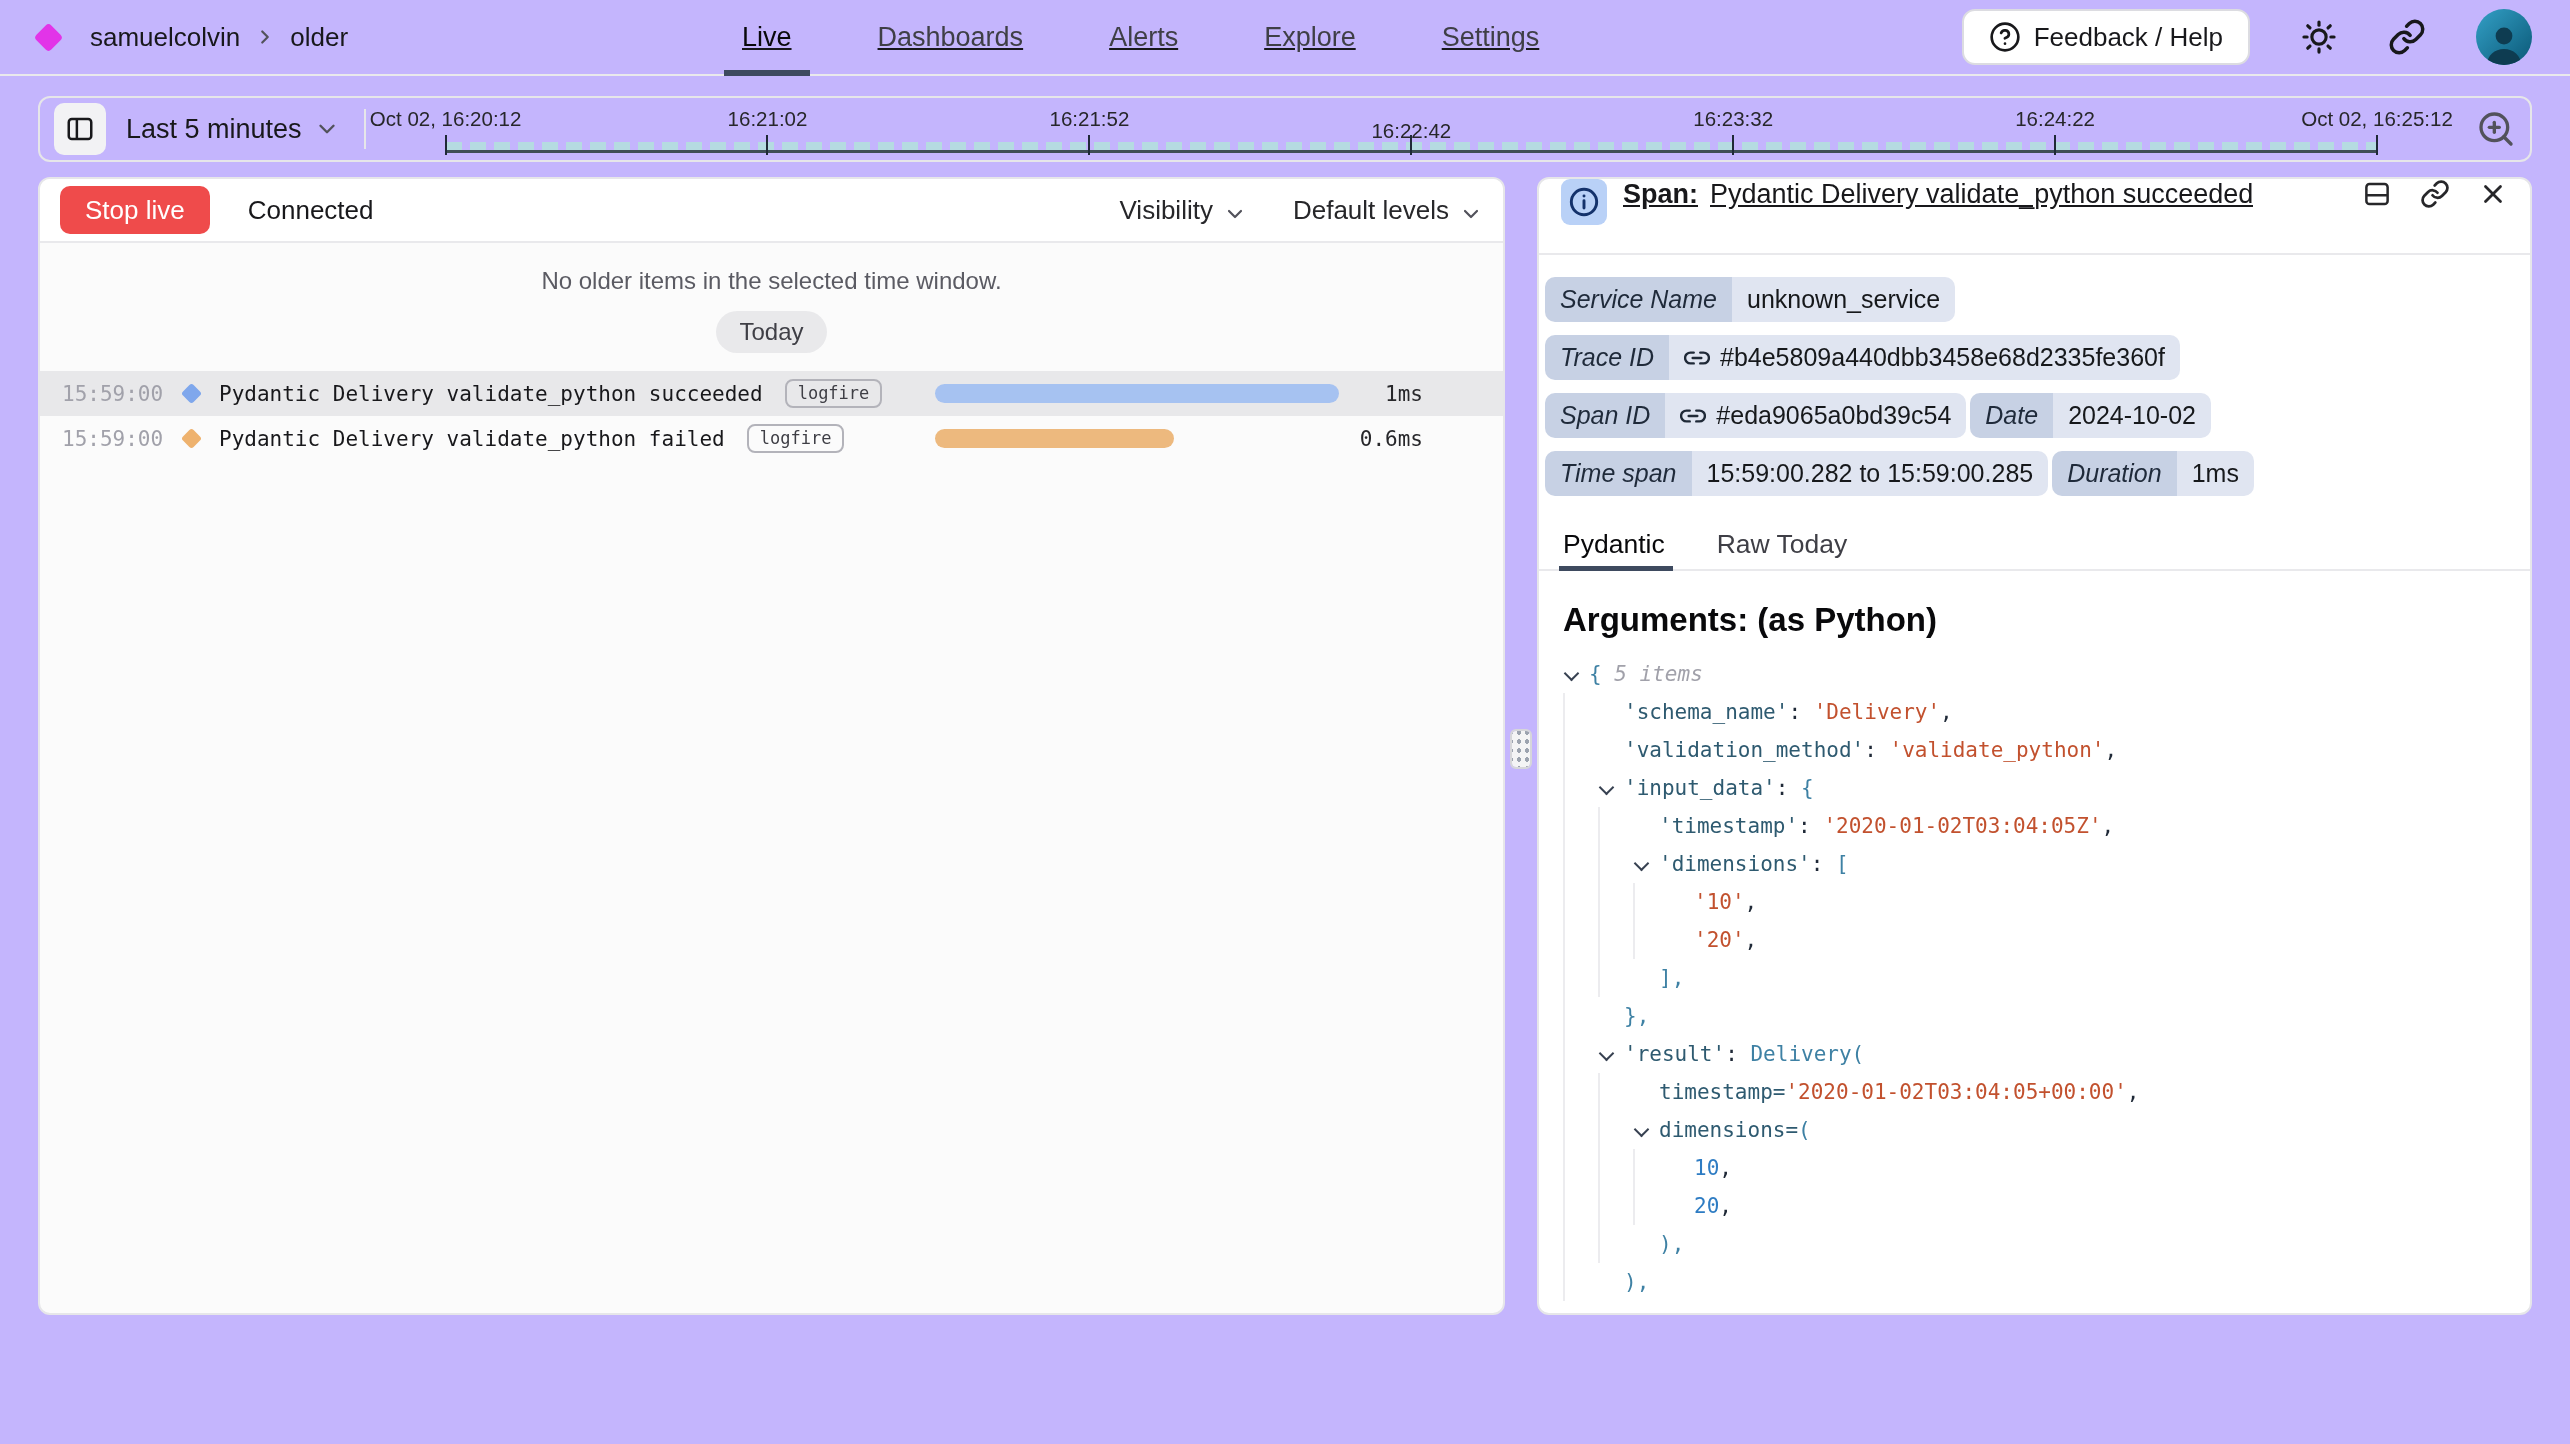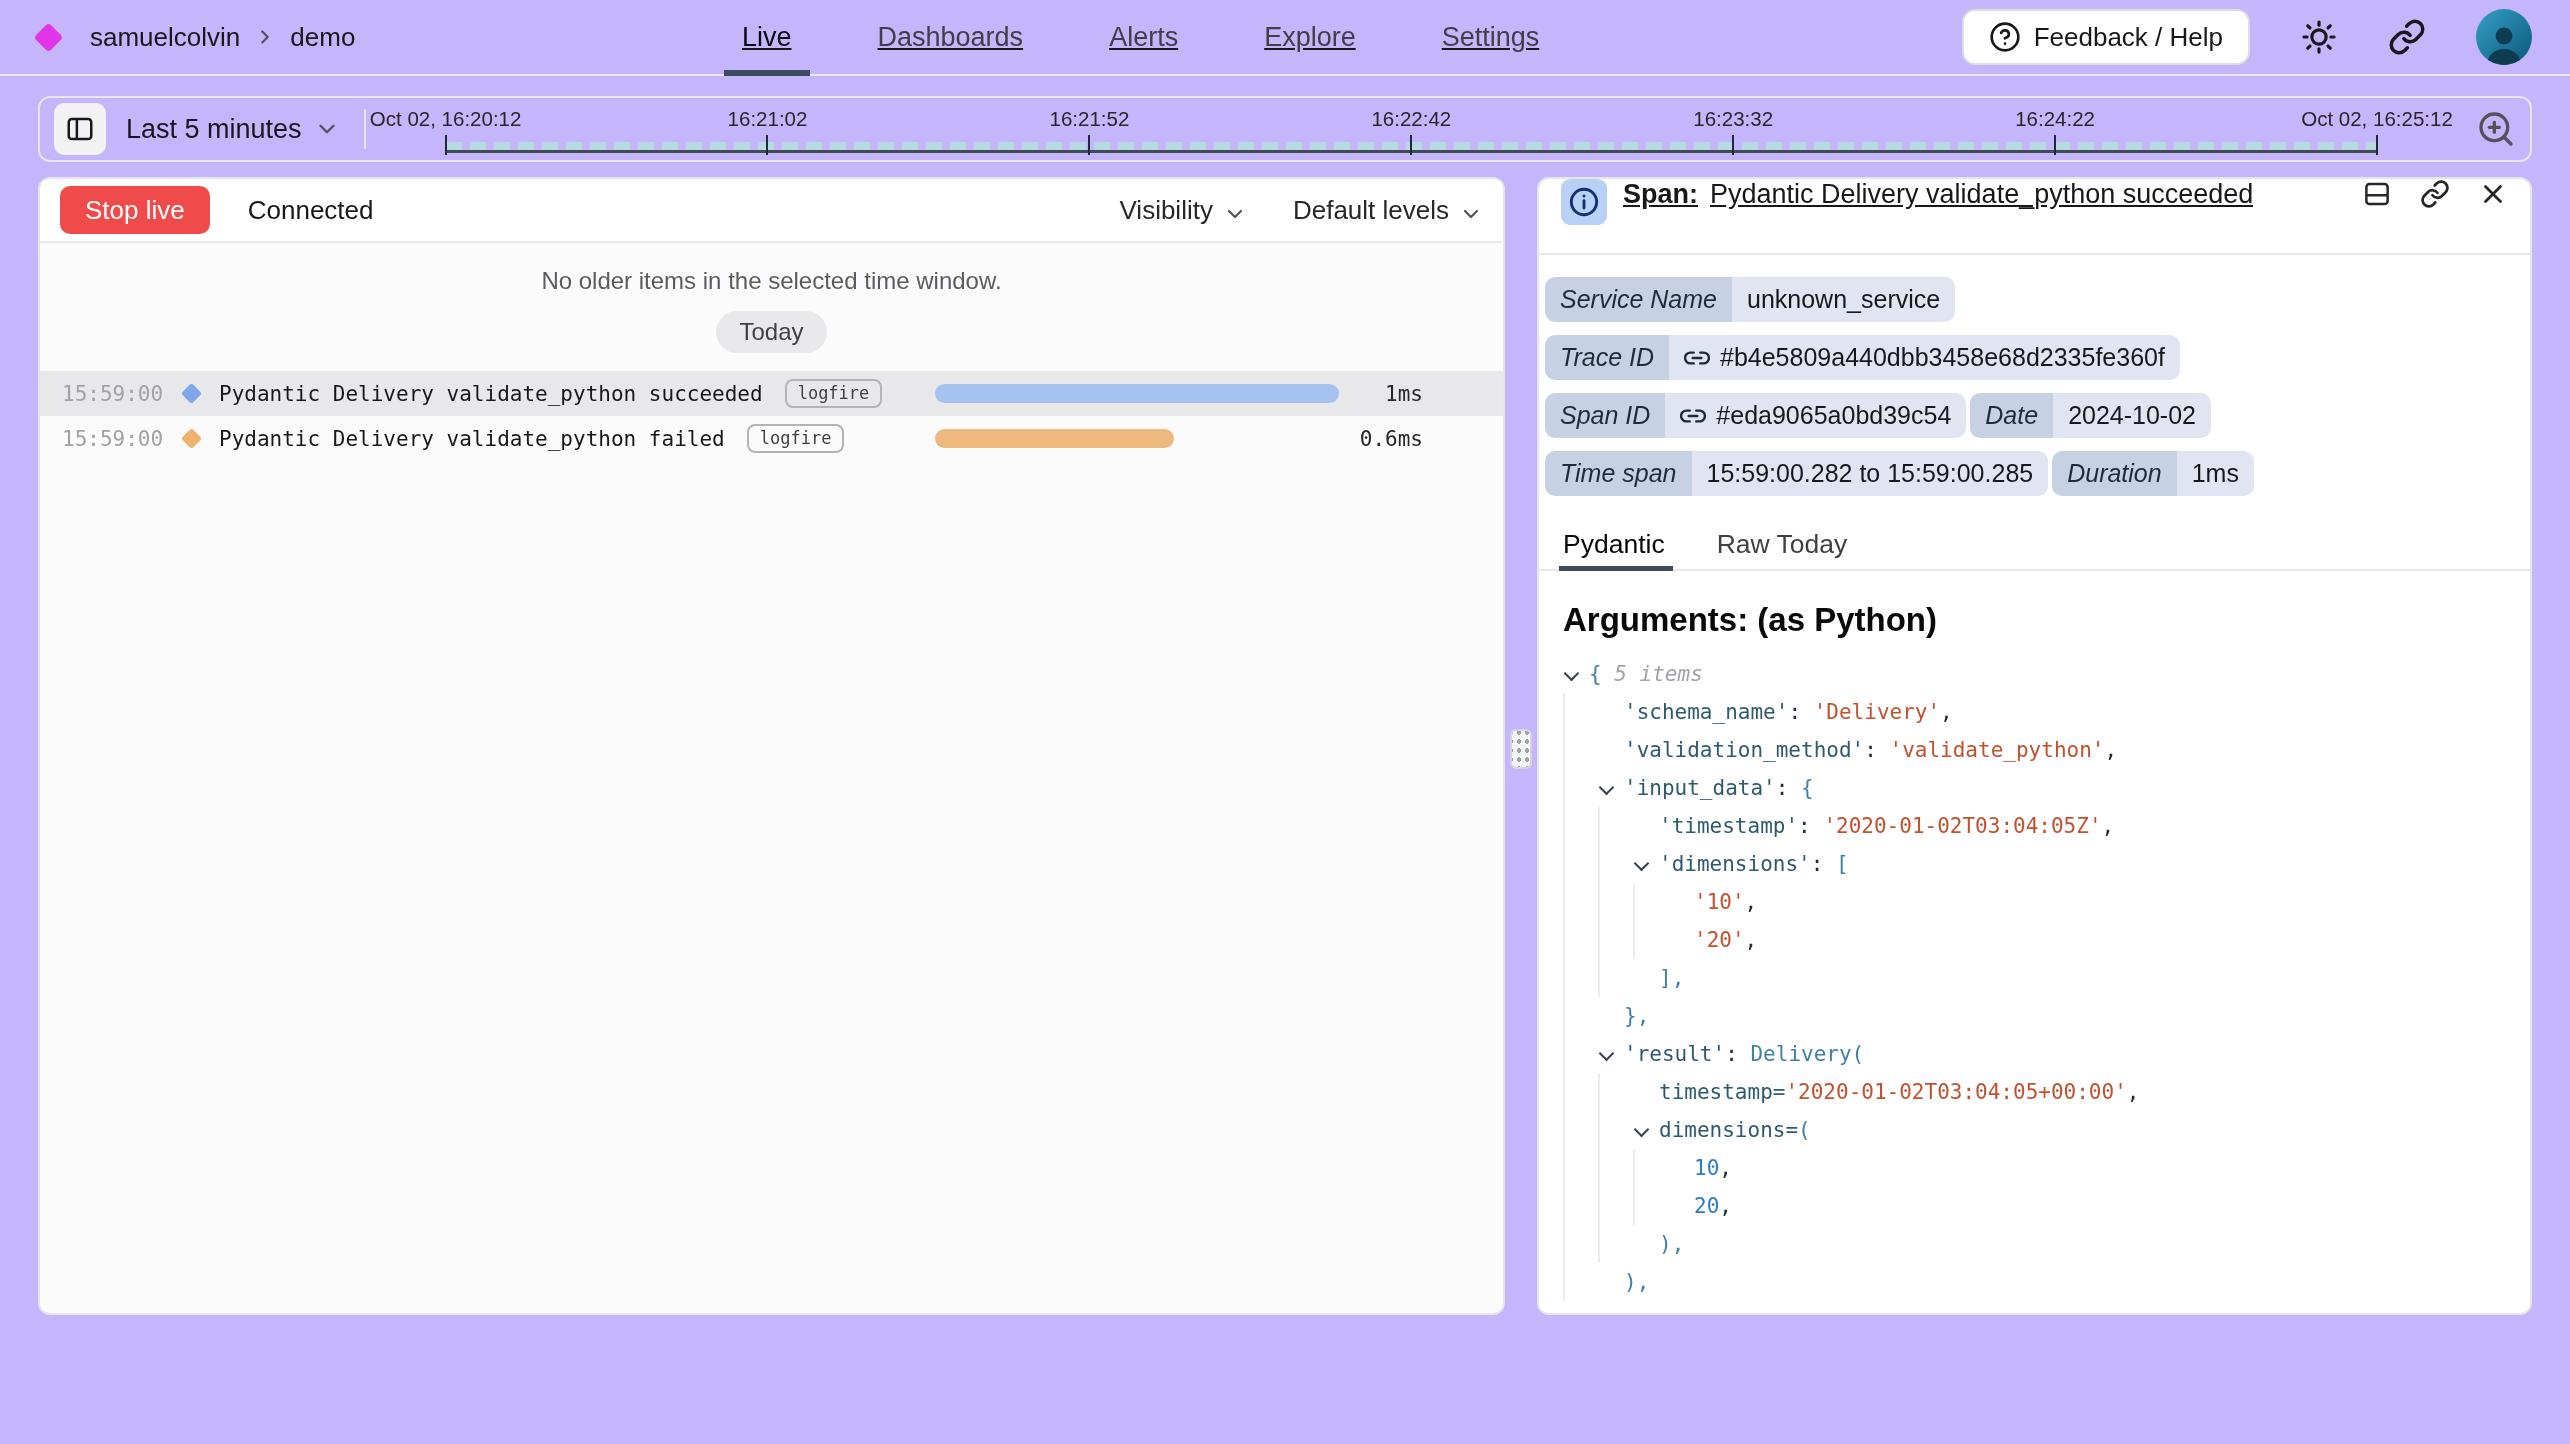--- a/index.html
+++ b/index.html
@@ -150,21 +150,21 @@
     <span class="logo">
       <span class="diamond"></span>
     </span>
     <nav class="crumbs">
       <span class="crumb">samuelcolvin</span>
       <span class="crumb-sep">
         <svg viewBox="0 0 24 24" fill="none" stroke="currentColor" stroke-width="2.4" stroke-linecap="round" stroke-linejoin="round">
             <polyline points="9 6 15 12 9 18"></polyline>
           </svg>
       </span>
-      <span class="crumb">demo</span>
+      <span class="crumb">older</span>
     </nav>
     <div class="tabs" id="nav-tabs">
         <div class="tab active">Live</div>
         <div class="tab">Dashboards</div>
         <div class="tab">Alerts</div>
         <div class="tab">Explore</div>
         <div class="tab">Settings</div>
       </div>
     <div class="nav-right">
       <button class="feedback">
@@ -219,21 +219,21 @@
     </span>
     <span class="tb-div"></span>
     <div class="track" id="track">
       <div class="dash-band"></div>
     <div class="tick-label" style="left: 0%;">Oct 02, 16:20:12</div>
         <div class="tick-line" style="left: 0%;"></div>
         <div class="tick-label" style="left: 16.6667%;">16:21:02</div>
         <div class="tick-line" style="left: 16.6667%;"></div>
         <div class="tick-label" style="left: 33.3333%;">16:21:52</div>
         <div class="tick-line" style="left: 33.3333%;"></div>
-        <div class="tick-label" style="left: 50%;">16:22:42</div>
+        <div class="tick-label" style="left: 50%; margin-top: 12px;">16:22:42</div>
         <div class="tick-line" style="left: 50%;"></div>
         <div class="tick-label" style="left: 66.6667%;">16:23:32</div>
         <div class="tick-line" style="left: 66.6667%;"></div>
         <div class="tick-label" style="left: 83.3333%;">16:24:22</div>
         <div class="tick-line" style="left: 83.3333%;"></div>
         <div class="tick-label" style="left: 100%;">Oct 02, 16:25:12</div>
         <div class="tick-line" style="left: 100%;"></div>
       </div>
     <span class="tb-zoom">
       <svg viewBox="0 0 24 24" fill="none" stroke="currentColor" stroke-width="2" stroke-linecap="round">

